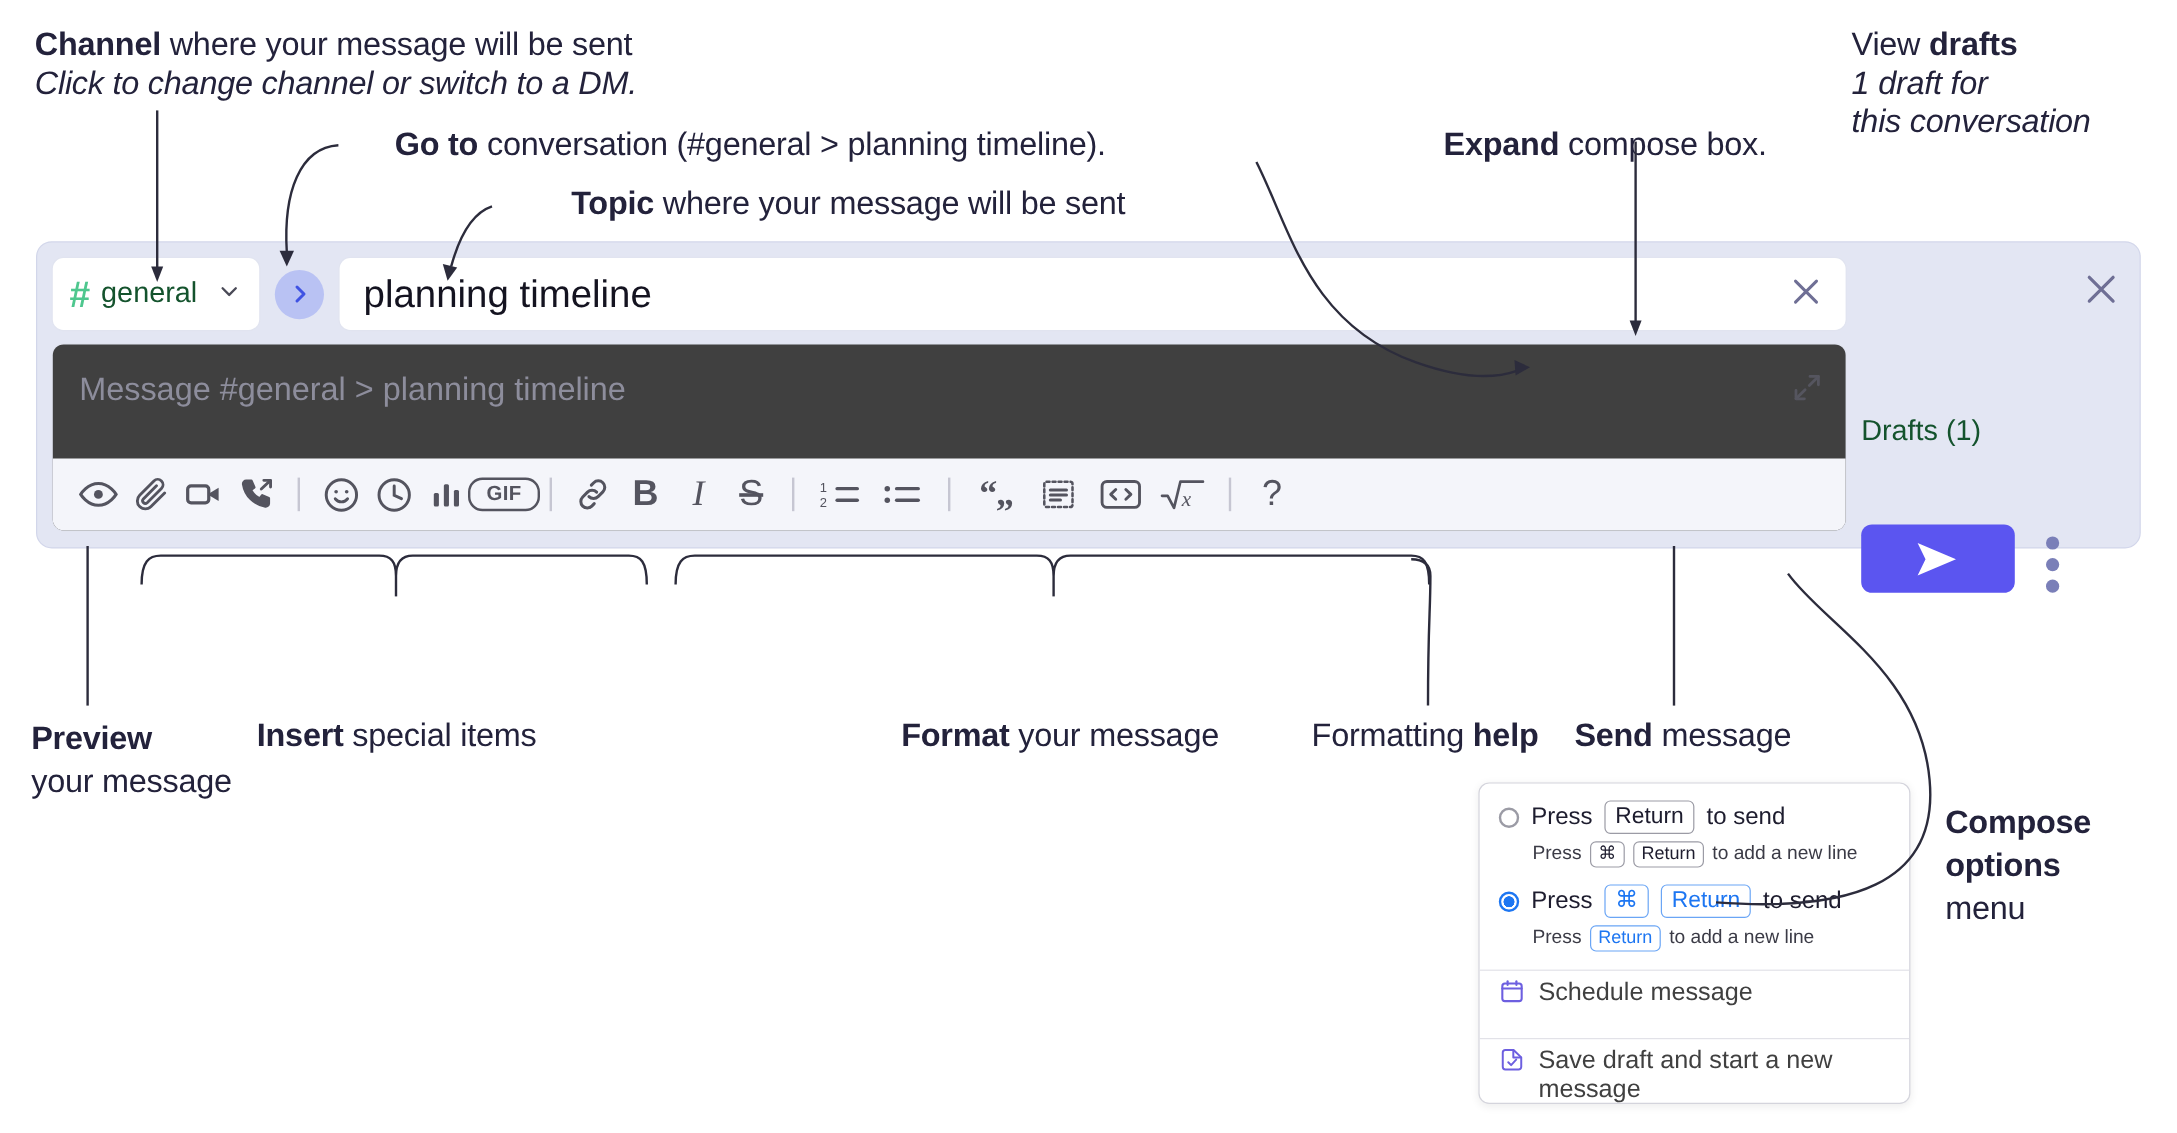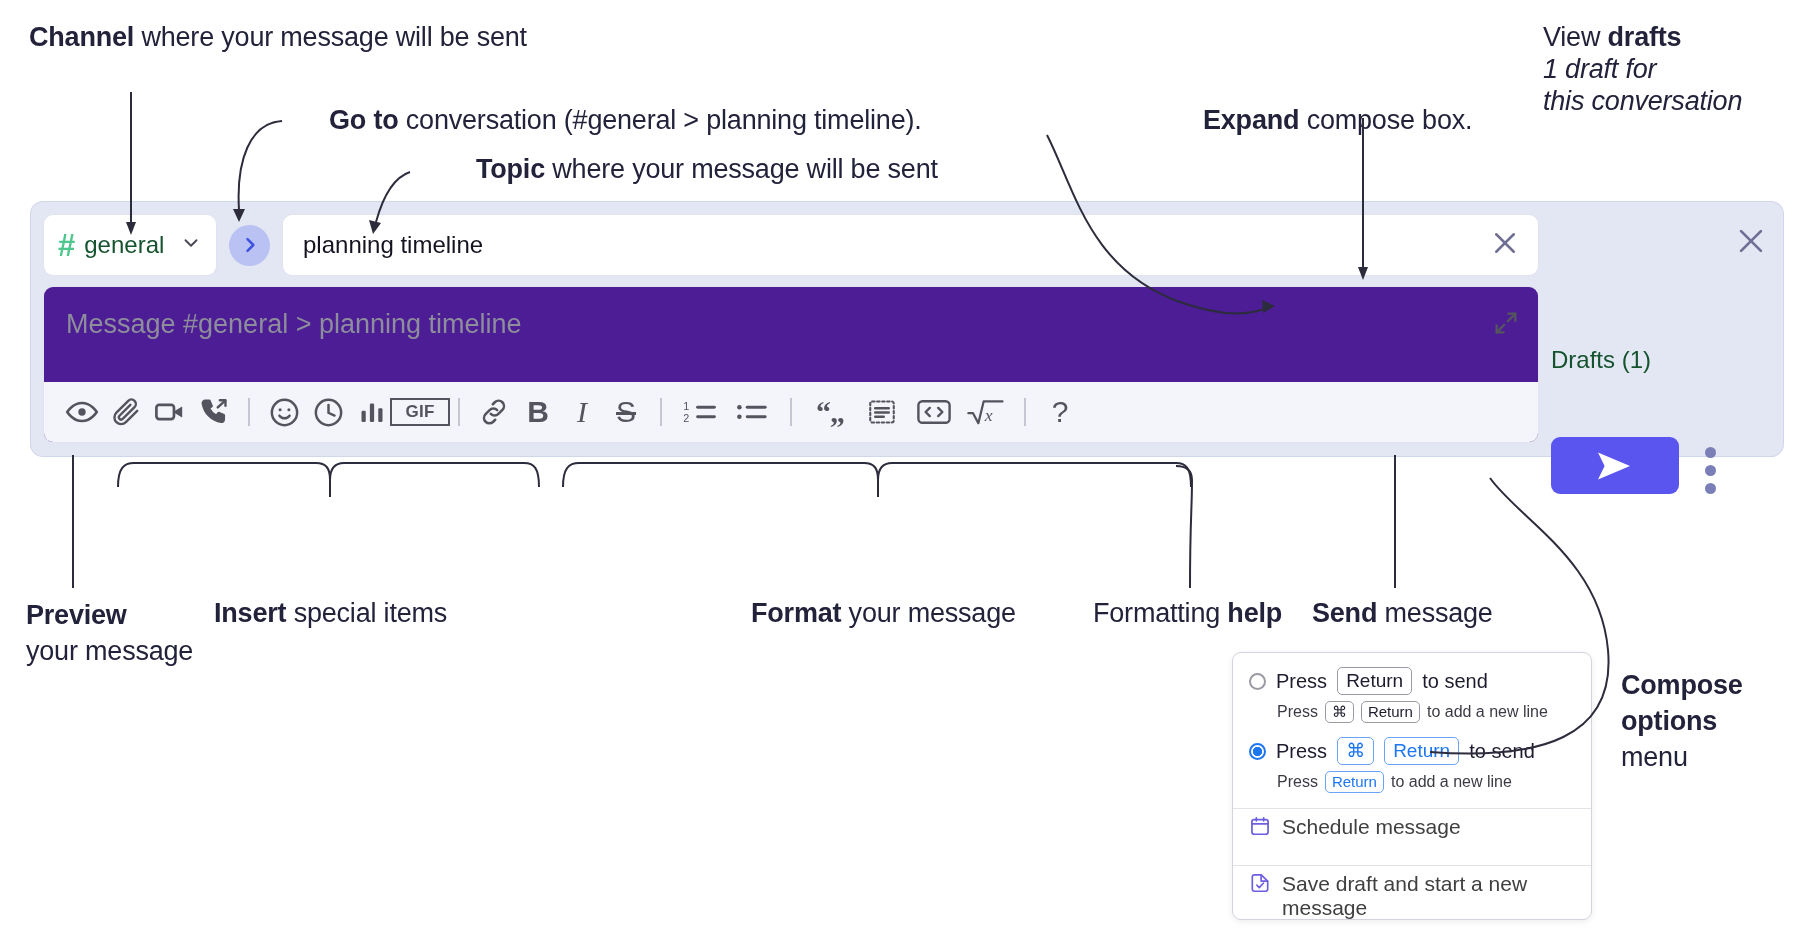--- a/index.html
+++ b/index.html
@@ -34,39 +34,39 @@
   .chev{margin-left:auto;}
   #go-btn{
     width:41px;height:41px;border-radius:50%;background:#b9c2f3;
     display:flex;align-items:center;justify-content:center;margin:0 13px;flex:0 0 auto;
   }
   #topic-field{
     flex:1;height:60px;background:#fff;border-radius:9px;
     display:flex;align-items:center;padding:0 18px 0 20px;box-sizing:border-box;
     box-shadow:0 0 0 1px #e1e4f0;
   }
-  #topic-text{font-size:24px;color:#141320;flex:1;}
+  #topic-text{font-size:32px;color:#141320;flex:1;}
   
   #msg-box{
     position:absolute;left:0;top:73px;width:1494px;height:155px;
-    background:#4c1d95;border-radius:9px;box-shadow:0 0 0 1px #e1e4f0;
+    background:#404040;border-radius:9px;box-shadow:0 0 0 1px #e1e4f0;
     box-sizing:border-box;
   }
   #msg-placeholder{position:absolute;left:22px;top:22px;font-size:27px;color:#8d8d9c;}
   #expand-btn{position:absolute;right:18px;top:22px;}
   #toolbar{
     position:absolute;left:0;right:0;bottom:0;height:60px;
     background:#f4f5fa;border-radius:0 0 9px 9px;
     display:flex;align-items:center;padding:0 16px;box-sizing:border-box;
   }
   .tb{width:44px;height:44px;display:flex;align-items:center;justify-content:center;color:#5c5c6b;flex:0 0 auto;}
   .tb-wide{width:52px;}
   .sep{width:2px;height:28px;background:#c6c6d2;margin:0 12px;flex:0 0 auto;}
   .glyph{font-size:30px;color:#54545f;line-height:1;}
-  .gifbox{border:2px solid #54545f;border-radius:0;font-size:17px;font-weight:700;padding:2px 13px;color:#54545f;letter-spacing:.3px;}
+  .gifbox{border:2px solid #54545f;border-radius:12px;font-size:17px;font-weight:700;padding:2px 13px;color:#54545f;letter-spacing:.3px;}
 
   
   #drafts-link{position:absolute;left:1551px;top:346px;font-size:24px;color:#14532d;}
   #panel-close{position:absolute;left:1734px;top:224px;}
   #send-btn{
     position:absolute;left:1551px;top:437px;width:128px;height:57px;border-radius:9px;
     background:#5b55f0;display:flex;align-items:center;justify-content:center;
   }
   #kebab{position:absolute;left:1705px;top:447px;display:flex;flex-direction:column;gap:7px;align-items:center;}
   .kdot{width:11px;height:11px;border-radius:50%;background:#7a7fb8;}
@@ -93,20 +93,21 @@
   .mi-icon{width:22px;height:22px;flex:0 0 auto;color:#6d5fe0;}
 
   
   #overlay{position:absolute;left:0;top:0;width:1814px;height:944px;pointer-events:none;}
 </style>
 </head>
 <body>
 
 <div class="abs ann" style="left:29px;top:22px;">
   <div><b>Channel</b><span> where your message will be sent</span></div>
+  <div><i>Click to change channel or switch to a DM.</i></div>
 </div>
 
 <div class="abs ann" style="left:329px;top:105px;">
   <b>Go to</b><span> conversation (#general &gt; planning timeline).</span>
 </div>
 
 <div class="abs ann" style="left:476px;top:154px;">
   <b>Topic</b><span> where your message will be sent</span>
 </div>
 

